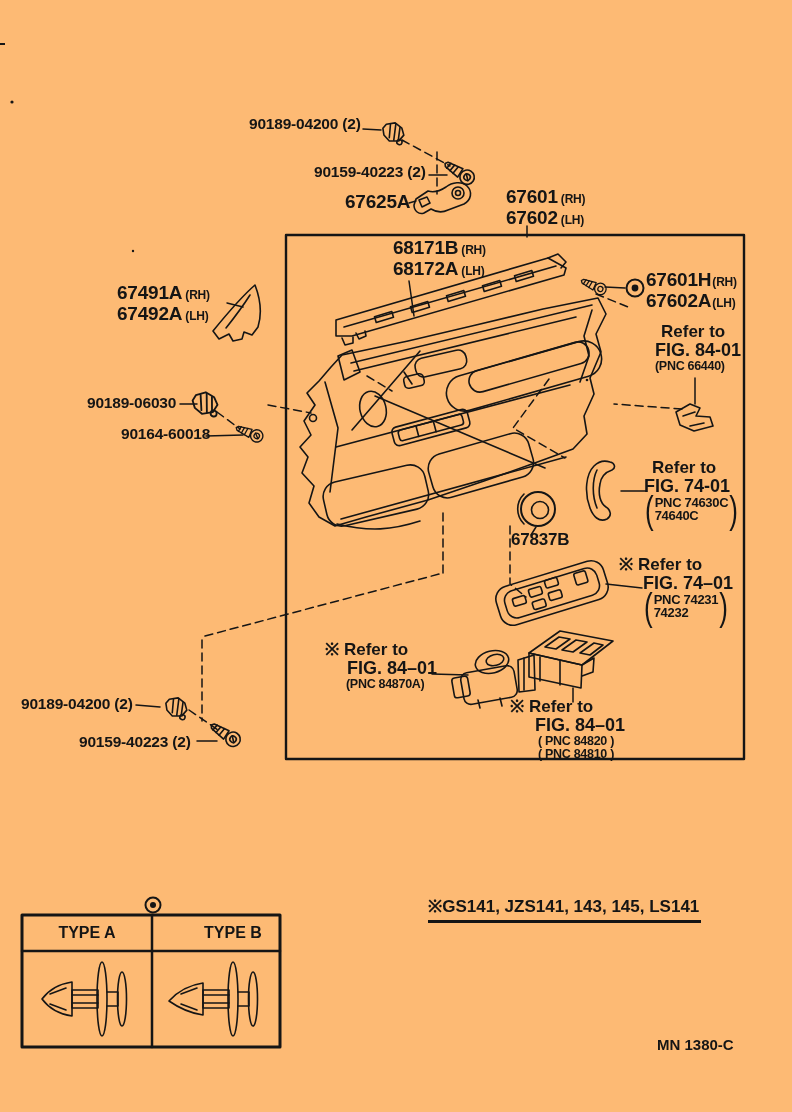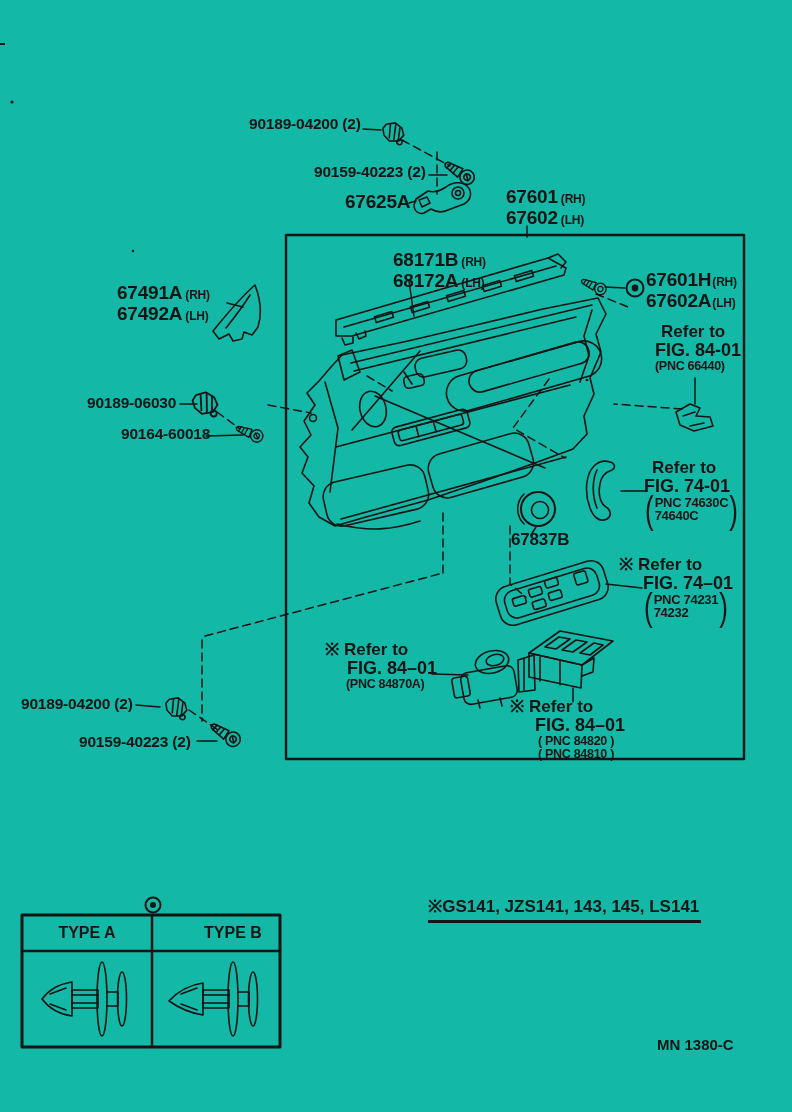--- a/index.html
+++ b/index.html
@@ -1,16 +1,16 @@
 <!DOCTYPE html>
 <html><head>
 <meta charset="utf-8">
 <style>
   html,body{margin:0;padding:0;background:#e8e8e8;}
-  .page{position:relative;width:792px;height:1112px;background:#14b8a6;
+  .page{position:relative;width:792px;height:1112px;background:#fdba74;
         font-family:"Liberation Sans", sans-serif;color:#151515;overflow:hidden;}
   svg.art{position:absolute;left:0;top:0;}
   .plabel{position:absolute;font-weight:700;white-space:nowrap;letter-spacing:-0.2px;}
   .pline{line-height:17.5px;}
   .pn{font-size:19px;}
   .sf{font-size:12px;margin-left:3px;}
   .tight .sf{margin-left:1px;}
   .small{font-size:15.5px;line-height:16px;}
   .refer{position:absolute;font-weight:700;white-space:nowrap;}
   .refer .r1{font-size:17px;line-height:18px;}
@@ -266,21 +266,21 @@
 
 <div class="plabel" style="left:345px;top:191px">
   <span class="pn">67625A</span>
 </div>
 
 <div class="plabel" style="left:506px;top:188px">
   <div class="pline"><span class="pn">67601</span><span class="sf">(RH)</span></div>
   <div class="pline"><span class="pn">67602</span><span class="sf">(LH)</span></div>
 </div>
 
-<div class="plabel" style="left:393px;top:251px">
+<div class="plabel" style="left:393px;top:239px">
   <div class="pline"><span class="pn">68171B</span><span class="sf">(RH)</span></div>
   <div class="pline"><span class="pn">68172A</span><span class="sf">(LH)</span></div>
 </div>
 
 <div class="plabel tight" style="left:646px;top:271px">
   <div class="pline"><span class="pn">67601H</span><span class="sf">(RH)</span></div>
   <div class="pline"><span class="pn">67602A</span><span class="sf">(LH)</span></div>
 </div>
 
 <div class="refer" style="left:655px;top:323px">

